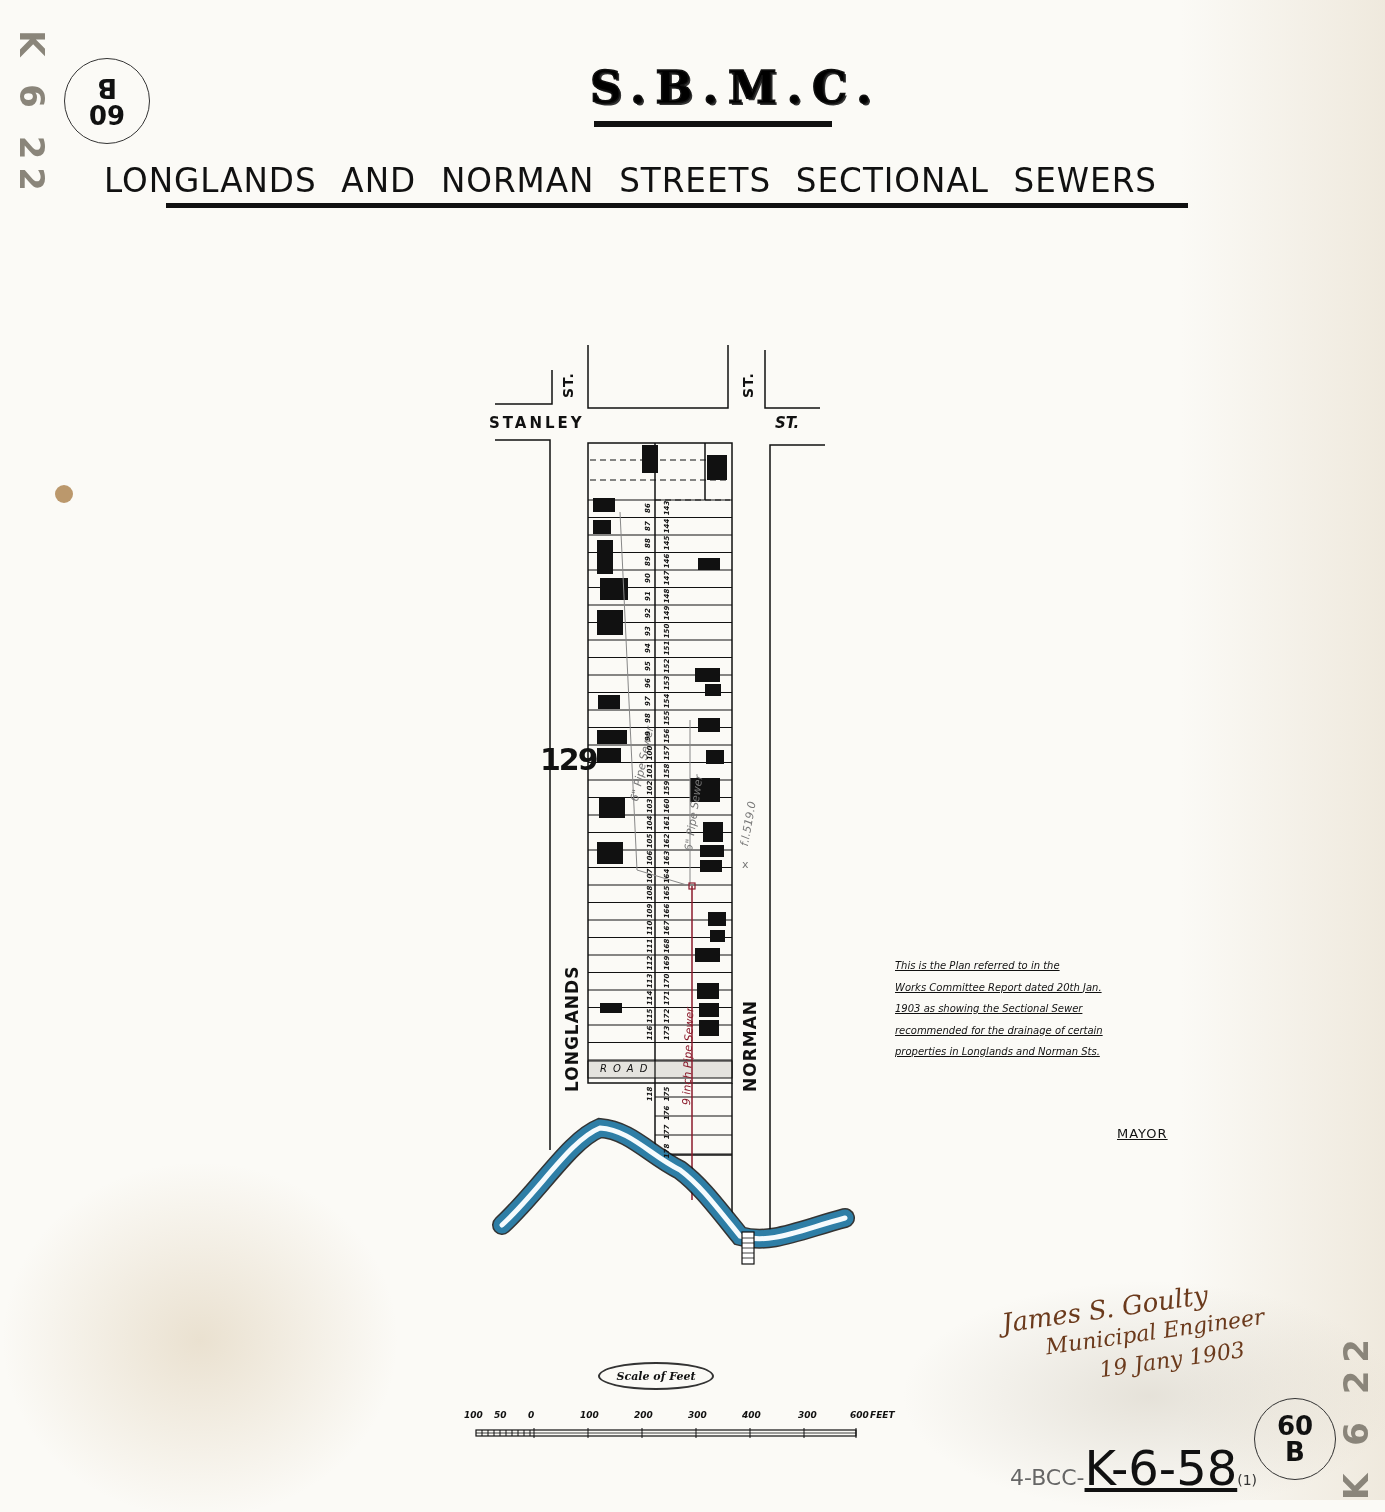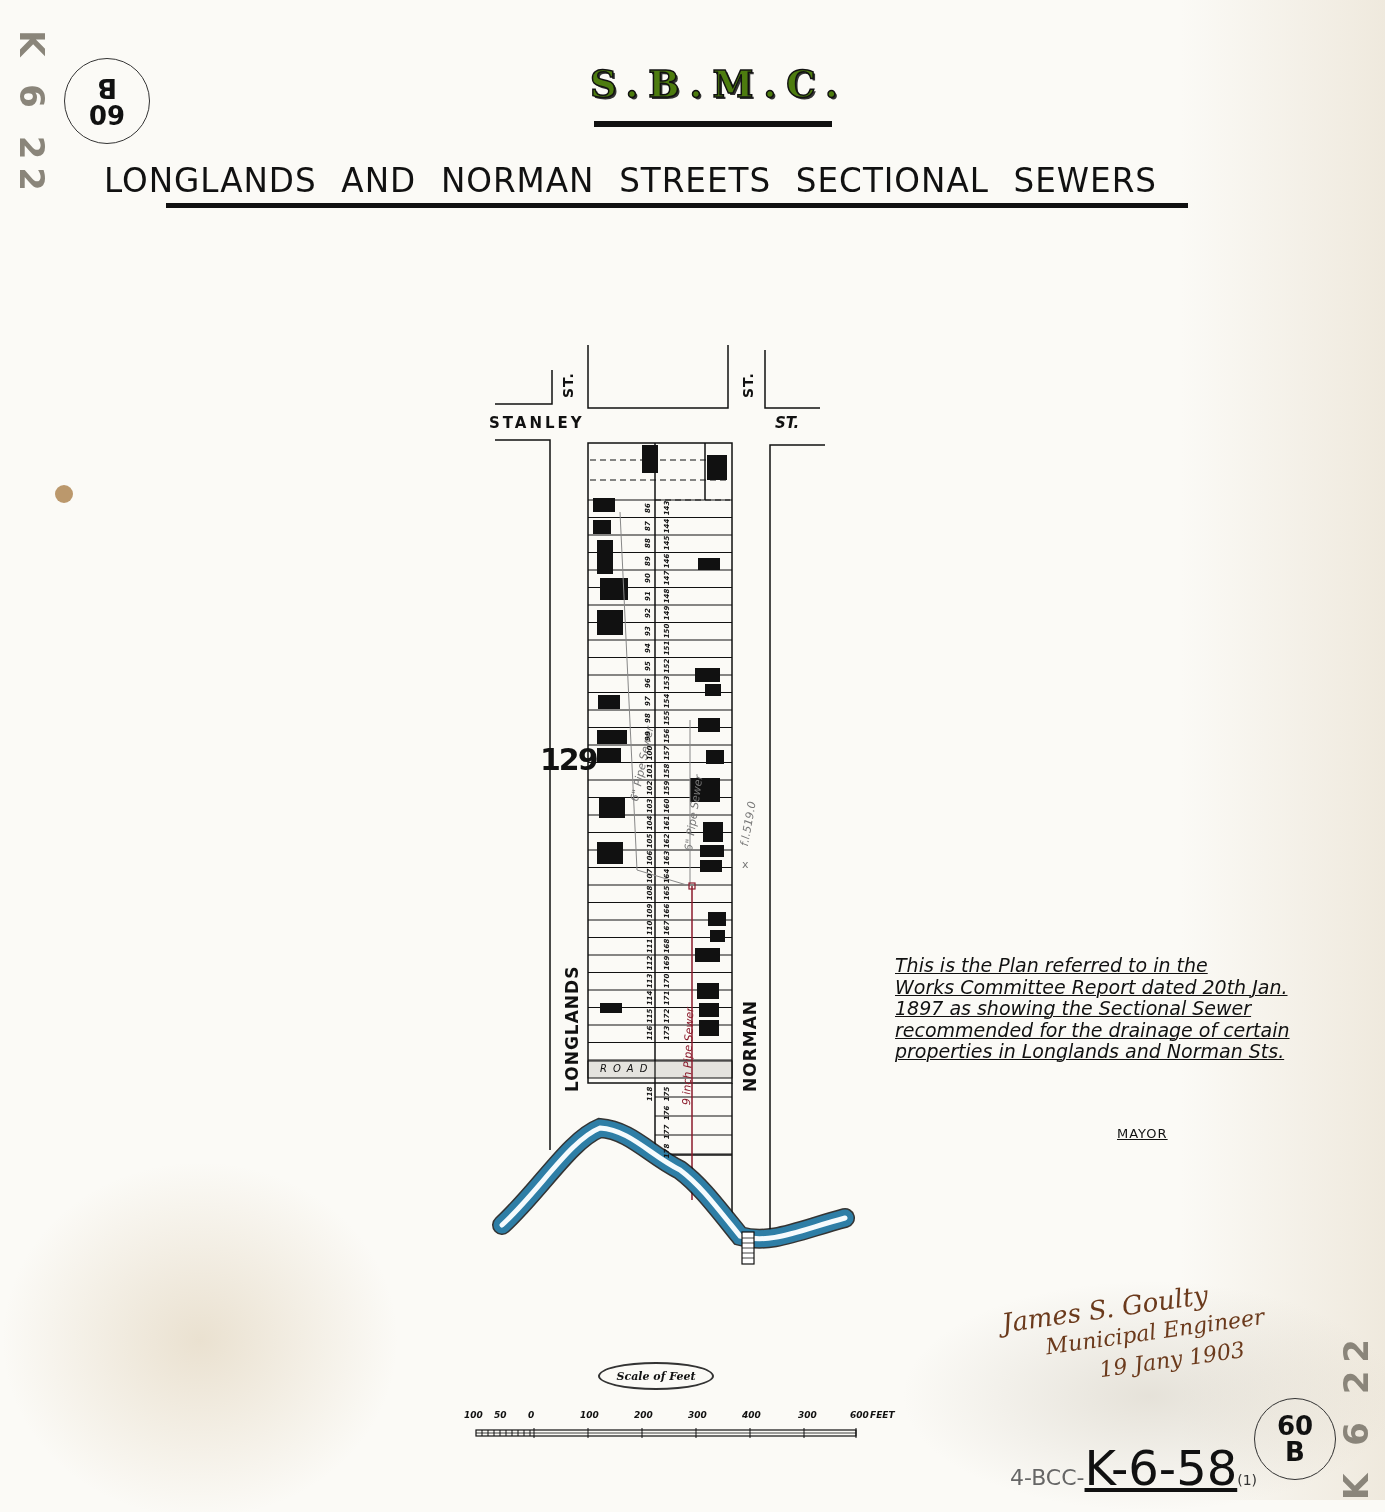--- a/index.html
+++ b/index.html
@@ -6,21 +6,21 @@
   body {
     width: 1385px; height: 1512px; position: relative; overflow: hidden;
     background: #fbfaf6;
     font-family: "DejaVu Sans", sans-serif;
     color: #111;
   }
   .stain { position: absolute; border-radius: 50%; pointer-events: none; }
   .abs { position: absolute; }
   .title-sbmc {
     left: 590px; top: 62px; font-family: "DejaVu Serif", serif; font-weight: bold;
-    font-size: 37px; letter-spacing: 10px; color: #4d7c0f;
+    font-size: 44px; letter-spacing: 10px; color: #000000;
     -webkit-text-stroke: 1.5px #111; text-shadow: 2px 2px 0 #333;
   }
   .sbmc-underline { left: 594px; top: 121px; width: 238px; height: 6px; background: #111; }
   .main-title {
     left: 104px; top: 160px; font-family: "DejaVu Sans", sans-serif; font-size: 34px;
     letter-spacing: 1px; word-spacing: 14px; color: #111; white-space: nowrap;
     transform: scaleX(0.96); transform-origin: left top;
   }
   .main-underline { left: 166px; top: 203px; width: 1022px; height: 5px; background: #111; }
   .circle-stamp {
@@ -29,21 +29,21 @@
     font-family: "DejaVu Sans", sans-serif; font-weight: bold; font-size: 26px; line-height: 26px;
   }
   .stamp-tl { left: 64px; top: 58px; transform: rotate(180deg); }
   .stamp-br { left: 1254px; top: 1398px; width: 80px; height: 80px; }
   .margin-code {
     font-family: "DejaVu Sans", sans-serif; font-weight: bold; font-size: 34px; color: #8a857a;
     white-space: nowrap; letter-spacing: 8px;
   }
   .note {
     left: 895px; top: 955px; font-family: "DejaVu Sans", sans-serif; font-style: italic;
-    font-size: 19px; line-height: 21.5px; color: #111;
+    font-size: 10px; line-height: 21.5px; color: #111;
   }
   .note div { text-decoration: underline; text-decoration-thickness: 1px; white-space: nowrap; }
   .mayor { left: 1117px; top: 1126px; font-size: 13px; letter-spacing: 1px; text-decoration: underline; }
   .signature {
     left: 1005px; top: 1290px; font-family: "DejaVu Serif", serif; font-style: italic;
     color: #6b3a1c; font-size: 22px; line-height: 30px; transform: rotate(-8deg);
   }
   .scale-title {
     left: 598px; top: 1362px; width: 112px; height: 24px; border-radius: 50%;
     border: 2px solid #333; font-family: "DejaVu Serif", serif; font-style: italic;
@@ -279,21 +279,21 @@
     <div style="position: absolute; left: 0px; top: 529px; font-size: 7px; font-style: italic; font-weight: bold; transform: rotate(-90deg); white-space: nowrap;">173</div>
     <div style="position: absolute; left: 0px; top: 590px; font-size: 7px; font-style: italic; font-weight: bold; transform: rotate(-90deg); white-space: nowrap;">175</div>
     <div style="position: absolute; left: 0px; top: 609px; font-size: 7px; font-style: italic; font-weight: bold; transform: rotate(-90deg); white-space: nowrap;">176</div>
     <div style="position: absolute; left: 0px; top: 628px; font-size: 7px; font-style: italic; font-weight: bold; transform: rotate(-90deg); white-space: nowrap;">177</div>
     <div style="position: absolute; left: 0px; top: 647px; font-size: 7px; font-style: italic; font-weight: bold; transform: rotate(-90deg); white-space: nowrap;">178</div>
   </div>
 
 <div class="abs note">
   <div>This is the Plan referred to in the</div>
   <div>Works Committee Report dated 20th Jan.</div>
-  <div>1897 as showing the Sectional Sewer</div>
+  <div>1903 as showing the Sectional Sewer</div>
   <div>recommended for the drainage of certain</div>
   <div>properties in Longlands and Norman Sts.</div>
 </div>
 <div class="abs mayor">MAYOR</div>
 
 <div class="abs signature">
   <div style="font-size:26px;">James S. Goulty</div>
   <div style="padding-left:40px;">Municipal Engineer</div>
   <div style="padding-left:90px;">19 Jany 1903</div>
 </div>

